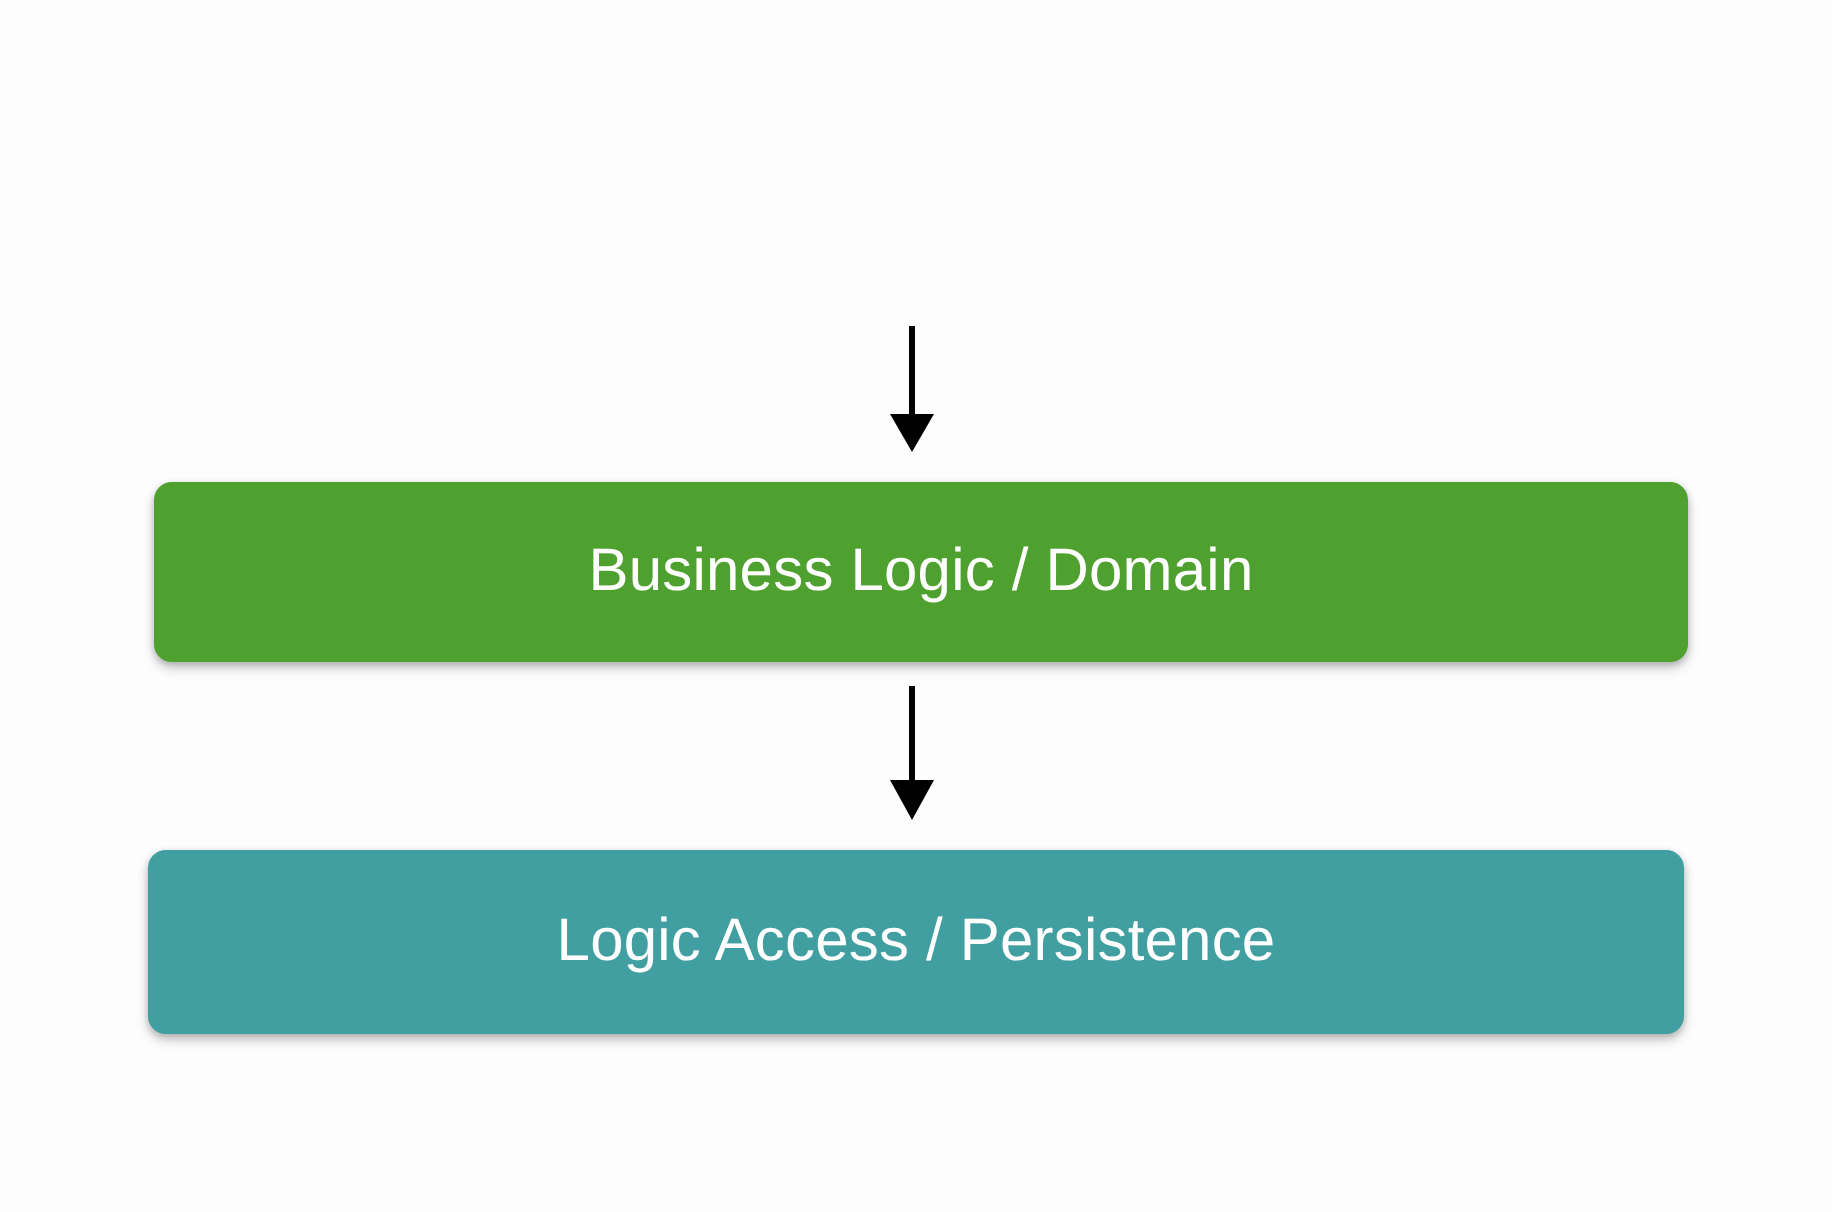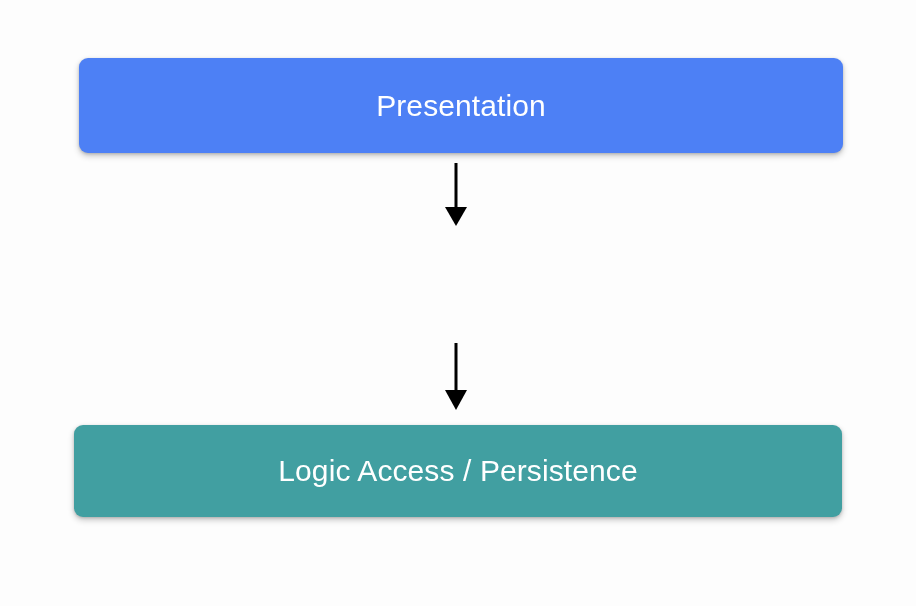--- a/index.html
+++ b/index.html
@@ -92,31 +92,31 @@
     width: 100%;
     height: 100%;
     overflow: visible;
   }
 </style>
 </head>
 <body>
 
 <div class="diagram-canvas">
 
-  <div class="layer-box" id="box-presentation">
-    <span class="layer-label">Presentation</span>
-  </div>
 
   <div class="flow-arrow" id="arrow-presentation-to-business">
     <svg viewBox="0 0 44 64" preserveAspectRatio="none">
       <rect x="20.5" y="0" width="3" height="47" fill="#000000"></rect>
       <polygon points="11,44 33,44 22,63" fill="#000000"></polygon>
     </svg>
   </div>
 
+  <div class="layer-box" id="box-business">
+    <span class="layer-label">Business Logic / Domain</span>
+  </div>
 
   <div class="flow-arrow" id="arrow-business-to-data">
     <svg viewBox="0 0 44 68" preserveAspectRatio="none">
       <rect x="20.5" y="0" width="3" height="50" fill="#000000"></rect>
       <polygon points="11,47 33,47 22,67" fill="#000000"></polygon>
     </svg>
   </div>
 
   <div class="layer-box" id="box-data">
     <span class="layer-label">Logic Access / Persistence</span>

